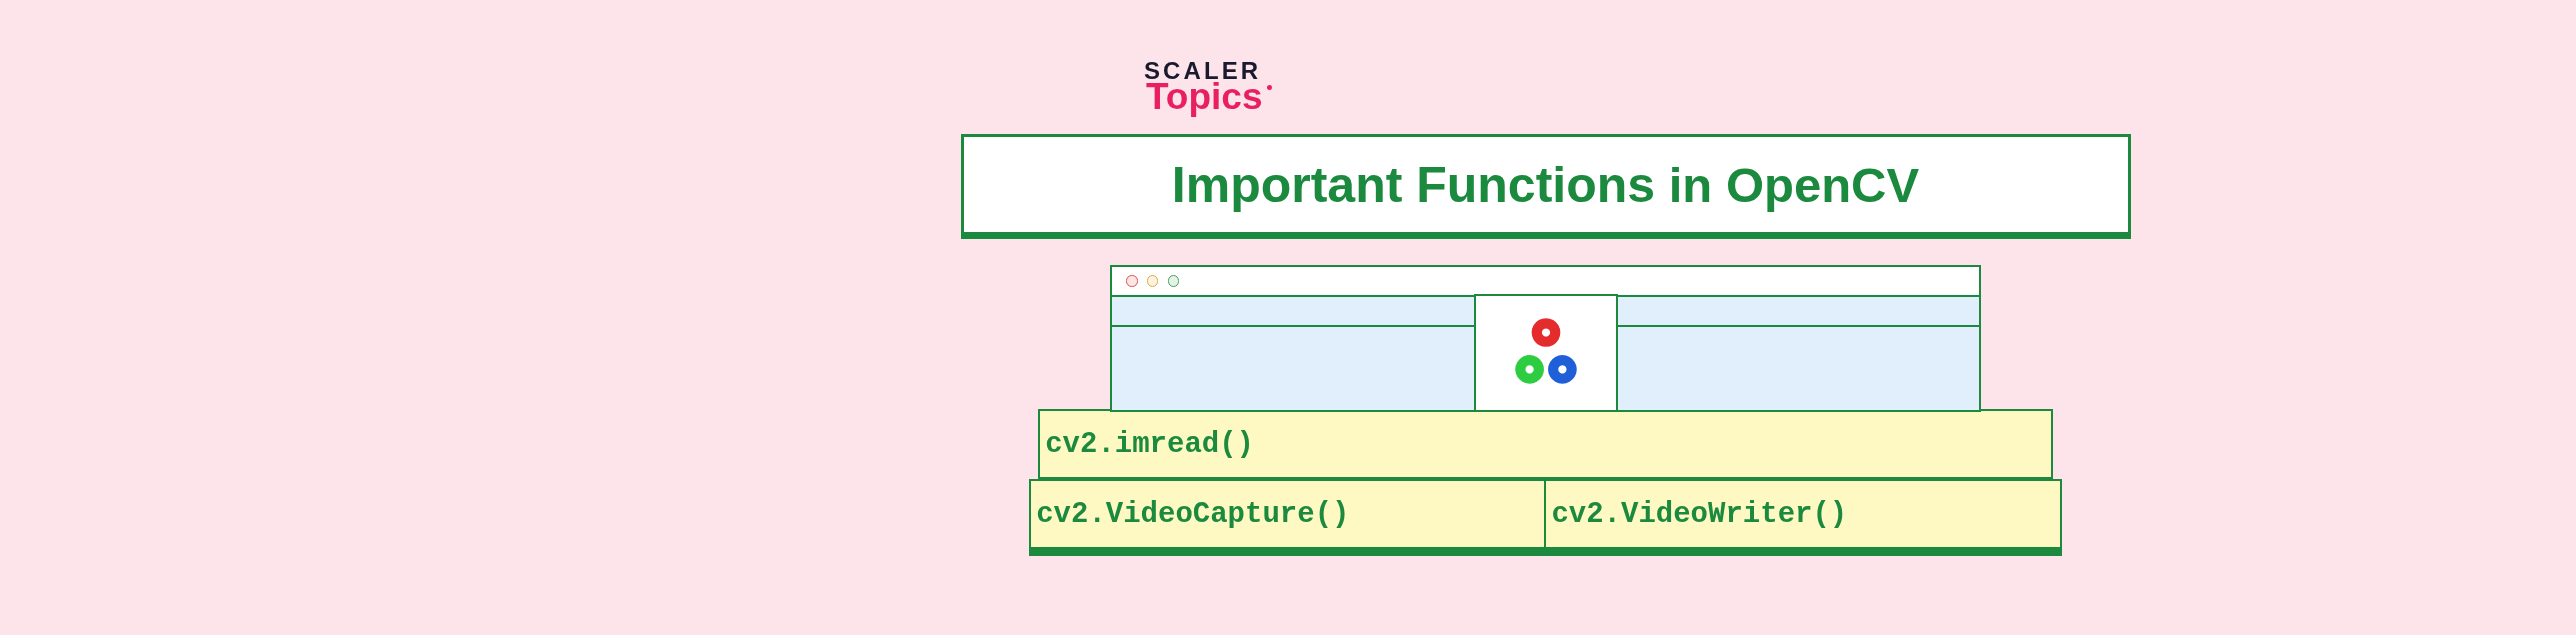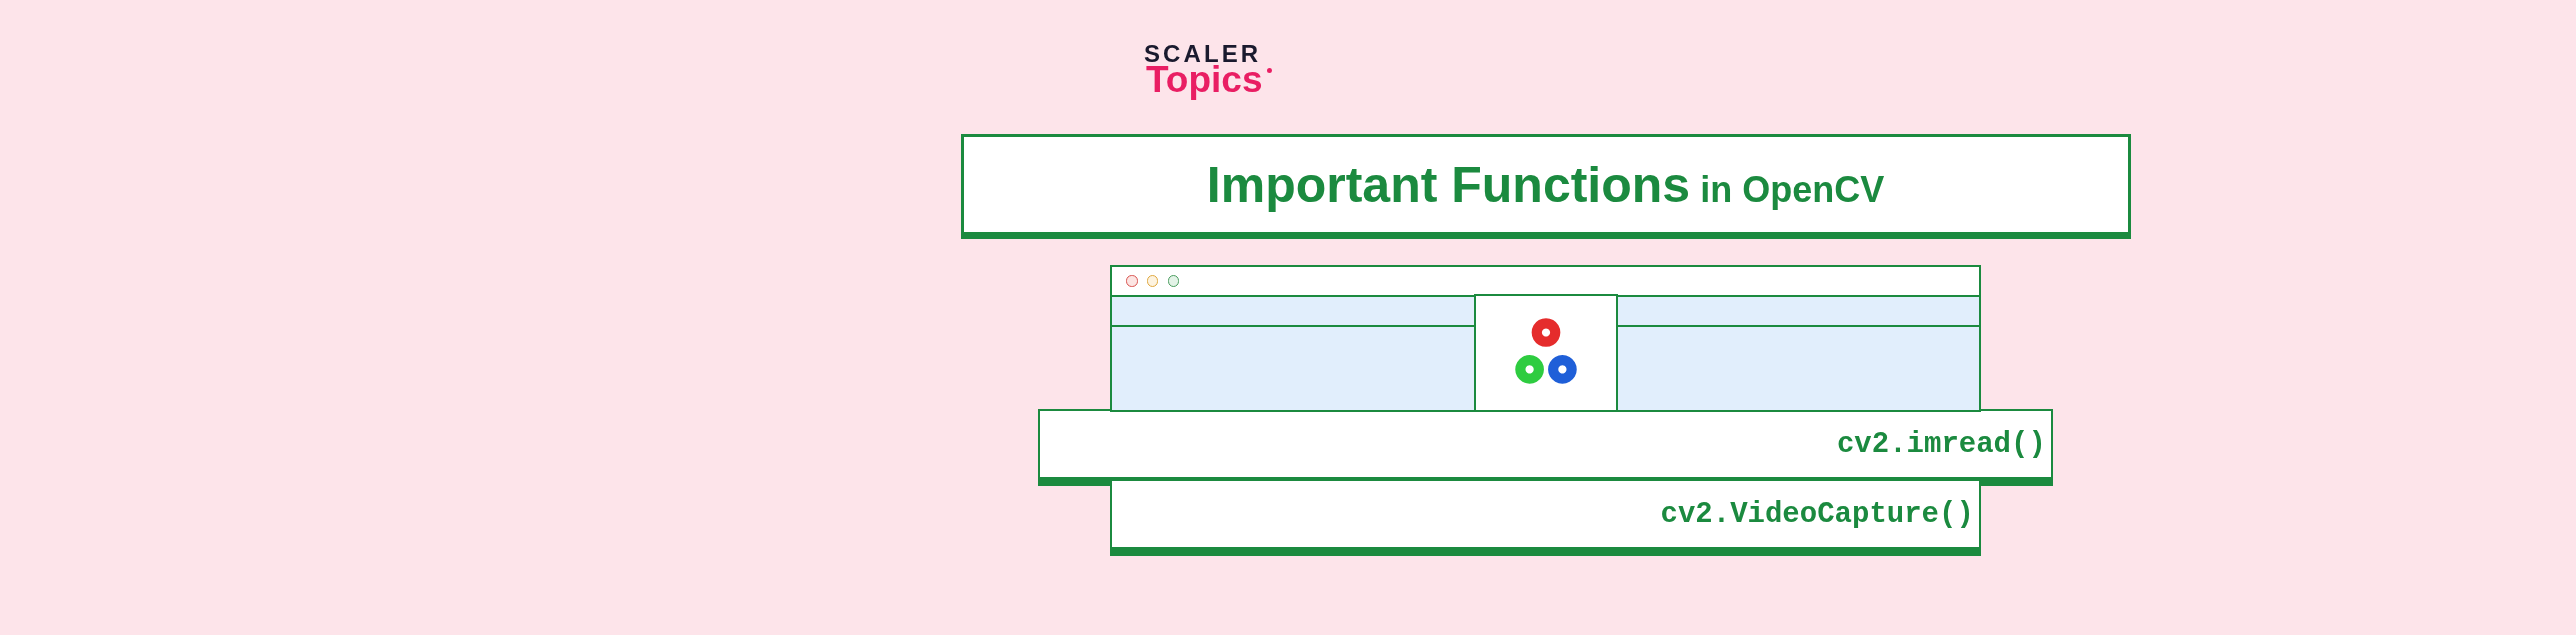--- a/index.html
+++ b/index.html
@@ -5,21 +5,21 @@
 * { margin: 0; padding: 0; box-sizing: border-box; }
 body {
   width: 3091px;
   height: 636px;
   background: #fde4ea;
   font-family: -apple-system, BlinkMacSystemFont, "Segoe UI", sans-serif;
   position: relative;
 }
 .logo {
   position: absolute;
-  top: 40px;
+  top: 57px;
   left: 1144px;
 }
 .logo-scaler {
   font-size: 24px;
   font-weight: 700;
   letter-spacing: 3.1px;
   color: #1a1a2e;
 }
 .logo-topics {
   font-family: Liberation Sans, sans-serif;
@@ -53,21 +53,21 @@
 .title-box {
   width: 100%;
   background: #fff;
   border: 3.1px solid #1b8a3f;
   border-bottom-width: 7.2px;
   padding: 18.5px 10.3px;
   text-align: center;
   margin-bottom: 26px;
 }
 .title-box .t1 { color: #1b8a3f; font-size: 50px; font-weight: 700; }
-.title-box .t2 { color: #1b8a3f; font-size: 36px; font-weight: 700; }
+.title-box .t2 { color: #1b8a3f; font-size: 49px; font-weight: 700; }
 .window {
   width: 871px;
   border: 2.6px solid #1b8a3f;
   background: #e1eefc;
   position: relative;
 }
 .window-titlebar {
   height: 30px;
   background: #fff;
   border-bottom: 2.6px solid #1b8a3f;
@@ -104,27 +104,27 @@
   align-items: center;
   justify-content: center;
 }
 .opencv-svg { width: 82px; height: 82px; }
 .fn-row {
   display: flex;
   gap: 0;
   border-bottom: 7.2px solid #1b8a3f;
 }
 .fn-row.row1 { width: 1015px; margin-top: -2.6px; }
-.fn-row.row2 { width: 871px; margin-top: -7.2px; }
+.fn-row.row2 { width: 1033px; margin-top: -7.2px; }
 .fn-box {
   flex: 1;
-  background: #ffffff;
+  background: #fef9c3;
   border: 2.6px solid #1b8a3f;
   padding: 16.5px 5.2px;
-  text-align: right;
+  text-align: left;
   font-family: "Courier New", monospace;
   font-size: 29px;
   font-weight: 600;
   color: #1b8a3f;
   margin-left: -2.6px;
 }
 .fn-box:first-child { margin-left: 0; }
 </style>
 </head>
 <body>
@@ -156,16 +156,17 @@
       </div>
     </div>
   </div>
 
   <div class="fn-row row1">
     <div class="fn-box">cv2.imread()</div>
   </div>
 
   <div class="fn-row row2">
     <div class="fn-box">cv2.VideoCapture()</div>
+    <div class="fn-box">cv2.VideoWriter()</div>
   </div>
 
 </div>
 
 
 </body></html>

